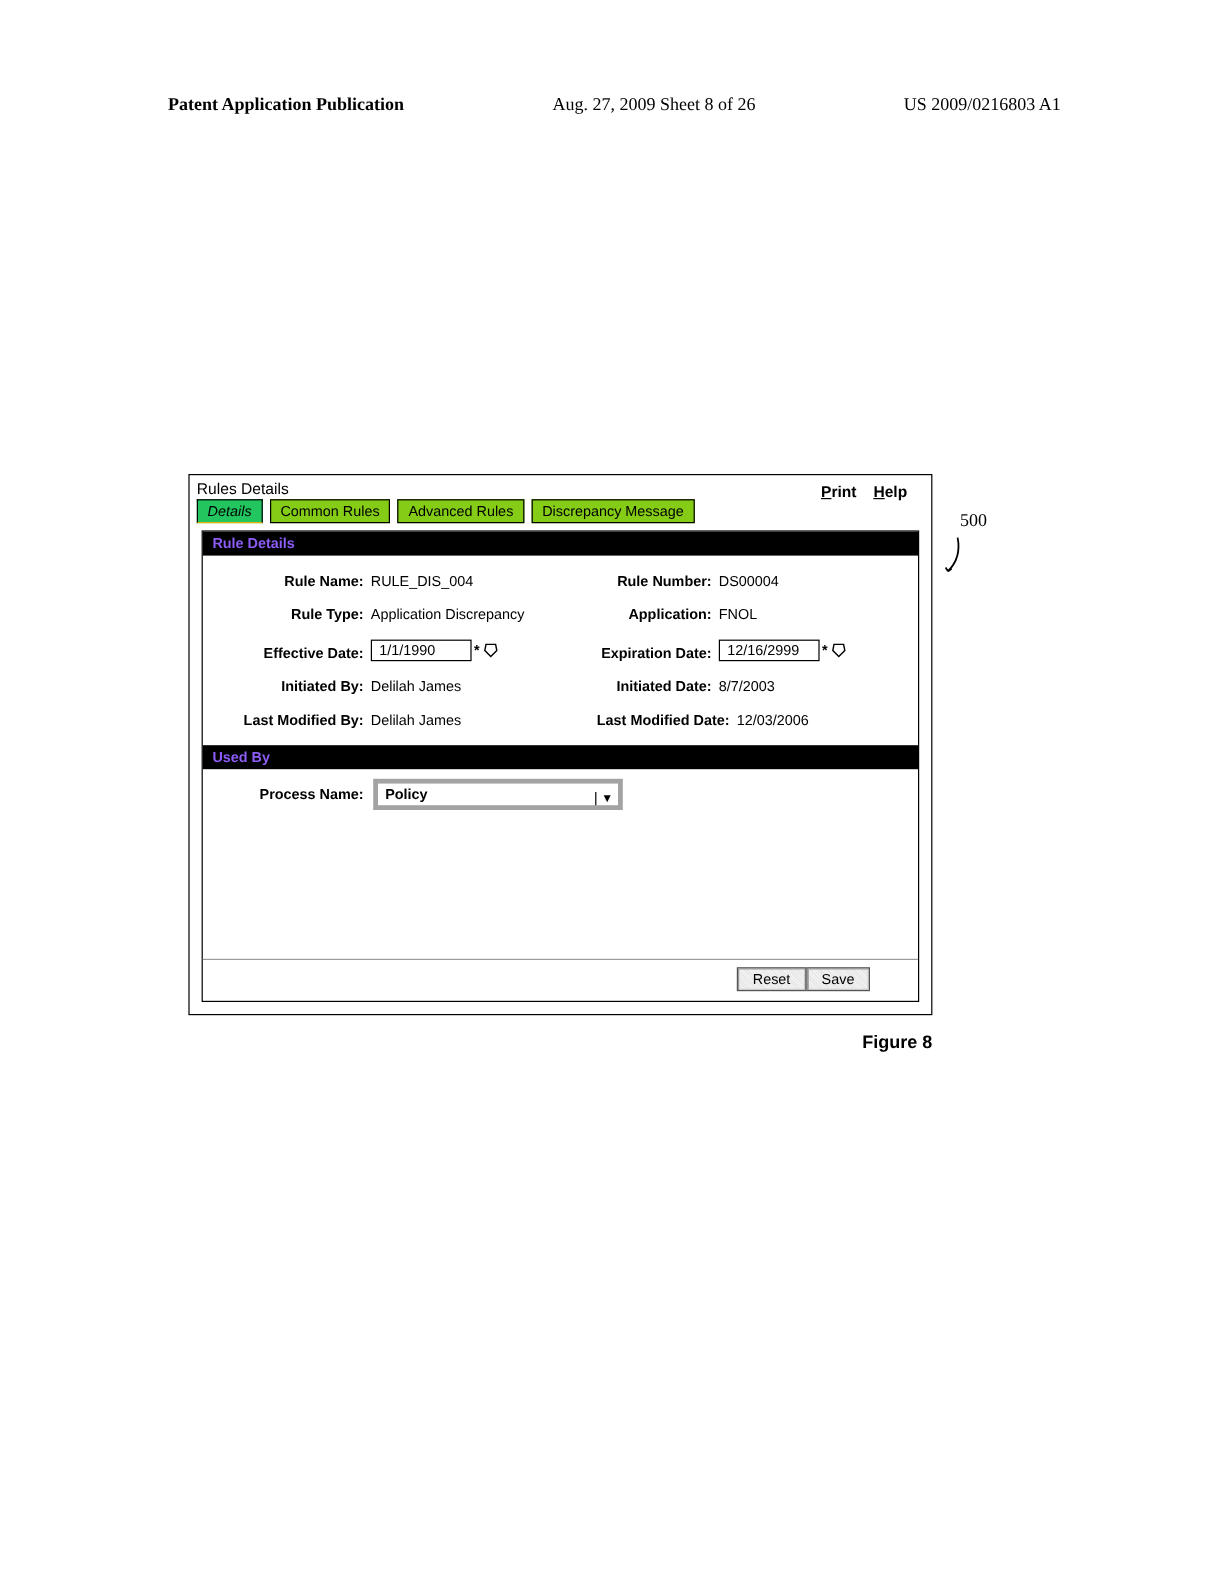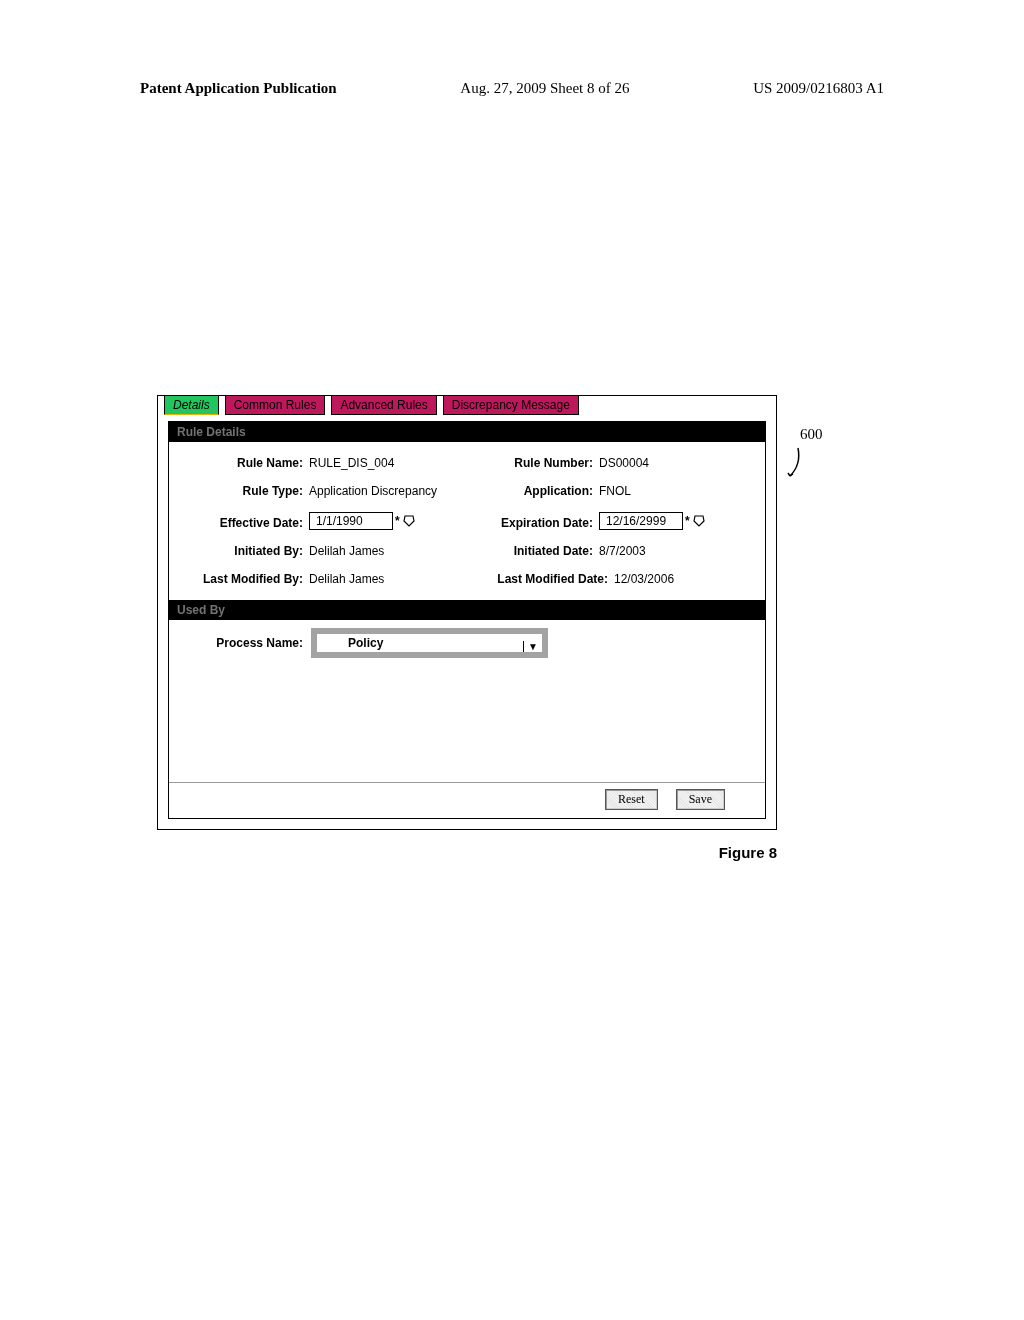--- a/index.html
+++ b/index.html
@@ -57,39 +57,39 @@
       display: flex;
       gap: 6px;
       padding: 0 6px;
       margin-top: -1px;
     }
     .tab {
       border: 1px solid #000;
       border-bottom: 1px solid #000;
       padding: 2px 8px;
       font-size: 12px;
-      background: #be185d;
+      background: #84cc16;
       position: relative;
       top: 0px;
     }
     .tab.active {
       border-bottom: 1px solid #eab308;
       z-index: 2;
       background: #22c55e;
       font-style: italic;
     }
 
     .inner {
       margin: 6px 10px 10px 10px;
       border: 1px solid #000;
       position: relative;
     }
     .section-header {
       background: #000;
-      color: #737373;
+      color: #8b5cf6;
       font-weight: bold;
       padding: 3px 8px;
       font-size: 12px;
     }
     .form-grid {
       display: grid;
       grid-template-columns: 1fr 1fr;
       gap: 14px 12px;
       padding: 14px 14px;
     }
@@ -132,49 +132,46 @@
       align-items: center;
       gap: 8px;
     }
     .usedby-row .label {
       font-weight: bold;
       width: 120px;
       text-align: right;
       font-size: 12px;
     }
     .select-box {
-      border: 6px solid #a3a3a3;
+      border: 4px solid #a3a3a3;
       display: flex;
       align-items: flex-end;
       width: 200px;
       height: 18px;
       justify-content: space-between;
-      padding-left: 25px;
     }
     .select-box .sel-text {
       padding: 2px 6px;
       font-size: 12px;
       font-weight: bold;
     }
     .select-box .sel-arrow {
       border-left: 1px solid #000;
       padding: 0 4px;
       font-size: 10px;
     }
 
     .spacer {
       height: 110px;
     }
     .button-row {
       display: flex;
       justify-content: flex-end;
-      gap: 18px;
       padding: 6px 40px 8px 10px;
       border-top: 1px solid #9a9a9a;
-      font-family: Liberation Serif, serif;
     }
     .btn {
       border: 1px solid #555;
       background: repeating-linear-gradient(45deg,#f2f2f2,#f2f2f2 1px,#e7e7e7 1px,#e7e7e7 2px);
       padding: 2px 12px;
       font-size: 12px;
       box-shadow: 1px 1px 0 #999 inset, -1px -1px 0 #ccc inset;
     }
 
     .figure-caption {
@@ -205,28 +202,35 @@
 <body>
 
 <div class="page">
 
   <div class="doc-header">
     <span class="left">Patent Application Publication</span>
     <span class="center">Aug. 27, 2009  Sheet 8 of 26</span>
     <span class="right">US 2009/0216803 A1</span>
   </div>
 
-  <div class="ref-label ref-800">600</div>
+  <div class="ref-label ref-800">500</div>
   <svg class="ref-arrow" viewBox="0 0 18 36">
     <path d="M12 2 C 14 12, 12 22, 4 30" stroke="#000" fill="none" stroke-width="1.5"></path>
     <path d="M4 30 L 2 27 M4 30 L 7 28" stroke="#000" fill="none" stroke-width="1.5"></path>
   </svg>
 
   <div class="panel-wrap">
     <div class="window">
+      <div style="position:relative;">
+        <div class="window-title">Rules Details</div>
+        <div class="topbar">
+          <span><span class="u">P</span><span></span>rint</span>
+          <span><span class="u">H</span>elp</span>
+        </div>
+      </div>
 
       <div class="tabs">
         <div class="tab active">Details</div>
         <div class="tab">Common Rules</div>
         <div class="tab">Advanced Rules</div>
         <div class="tab">Discrepancy Message</div>
       </div>
 
       <div class="inner">
         <div class="section-header">Rule Details</div>

